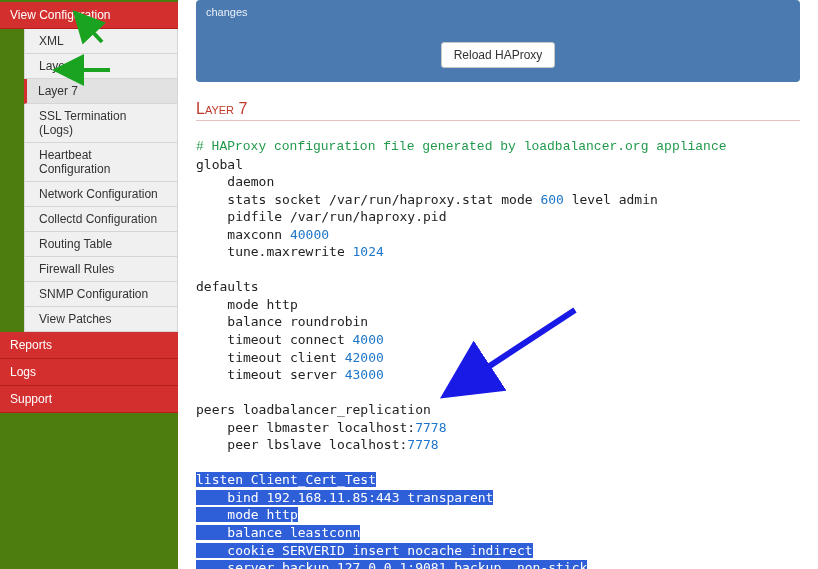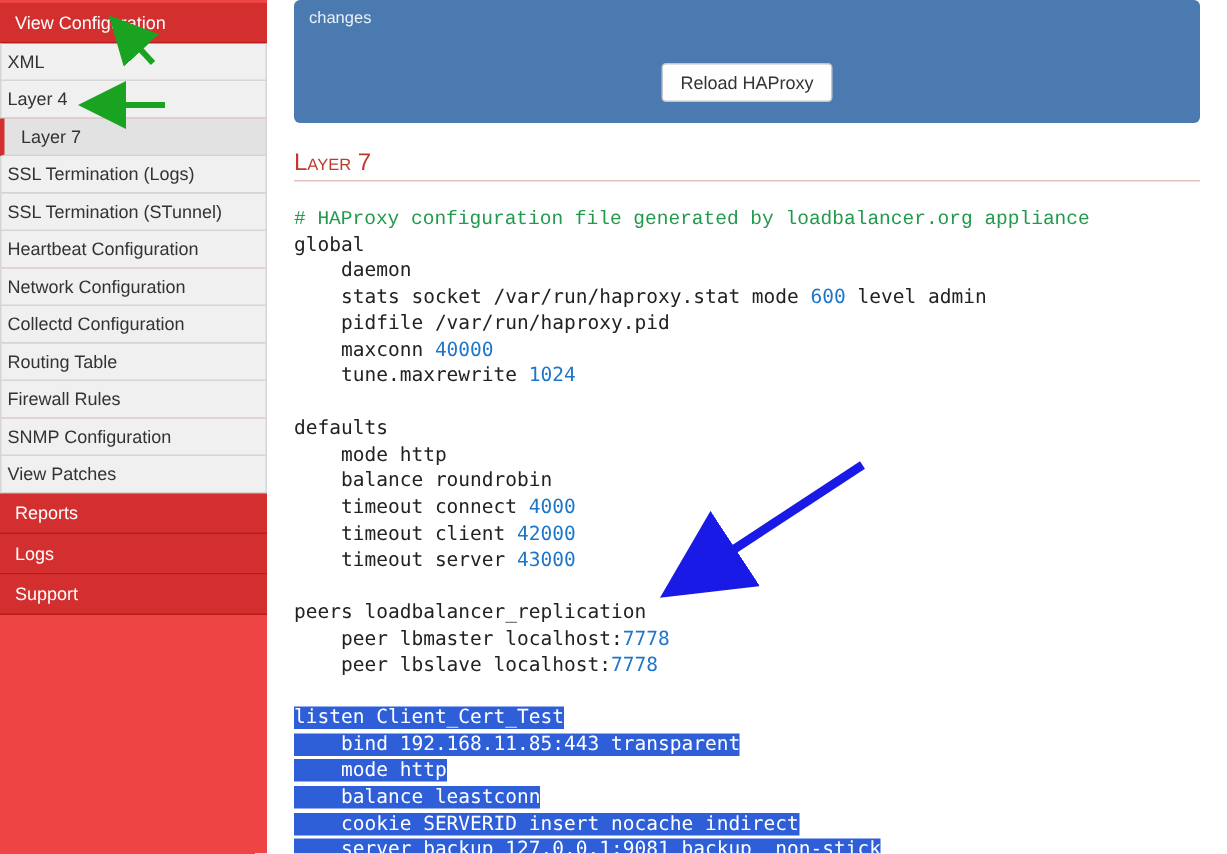--- a/index.html
+++ b/index.html
@@ -10,39 +10,40 @@
     background: #ffffff;
     color: #333;
     width: 818px;
     height: 569px;
     overflow: hidden;
     position: relative;
   }
   .layout { display: flex; height: 569px; }
   .sidebar {
     width: 178px;
-    background: #ef4444;
+    background: #4d7c0f;
     padding-top: 2px;
     flex-shrink: 0;
   }
   .sb-header {
     background: #d32f2f;
     color: #fff;
     font-size: 12px;
     padding: 6px 10px;
     border-bottom: 1px solid #b71c1c;
   }
   .sb-item {
     background: #f0f0f0;
     border: 1px solid #d5d5d5;
     border-top: none;
-    padding: 5px 4px;
+    padding: 5px 14px;
     font-size: 12px;
     color: #333;
     cursor: pointer;
+    margin-left: 24px;
   }
   .sb-item:first-of-type { border-top: 1px solid #d5d5d5; }
   .sb-item.active {
     background: #e2e2e2;
     border-left: 3px solid #d32f2f;
     padding-left: 11px;
     font-weight: 500;
   }
   .content {
     flex: 1;
@@ -98,21 +99,20 @@
 <body>
 
 <div class="layout">
   <div class="sidebar">
     <div class="sb-header">View Configuration</div>
 
     <div class="sb-item">XML</div>
     <div class="sb-item">Layer 4</div>
     <div class="sb-item active">Layer 7</div>
     <div class="sb-item">SSL Termination (Logs)</div>
-    <div class="sb-item">SSL Termination (STunnel)</div>
     <div class="sb-item">Heartbeat Configuration</div>
     <div class="sb-item">Network Configuration</div>
     <div class="sb-item">Collectd Configuration</div>
     <div class="sb-item">Routing Table</div>
     <div class="sb-item">Firewall Rules</div>
     <div class="sb-item">SNMP Configuration</div>
     <div class="sb-item">View Patches</div>
 
     <div class="sb-header">Reports</div>
     <div class="sb-header">Logs</div>

